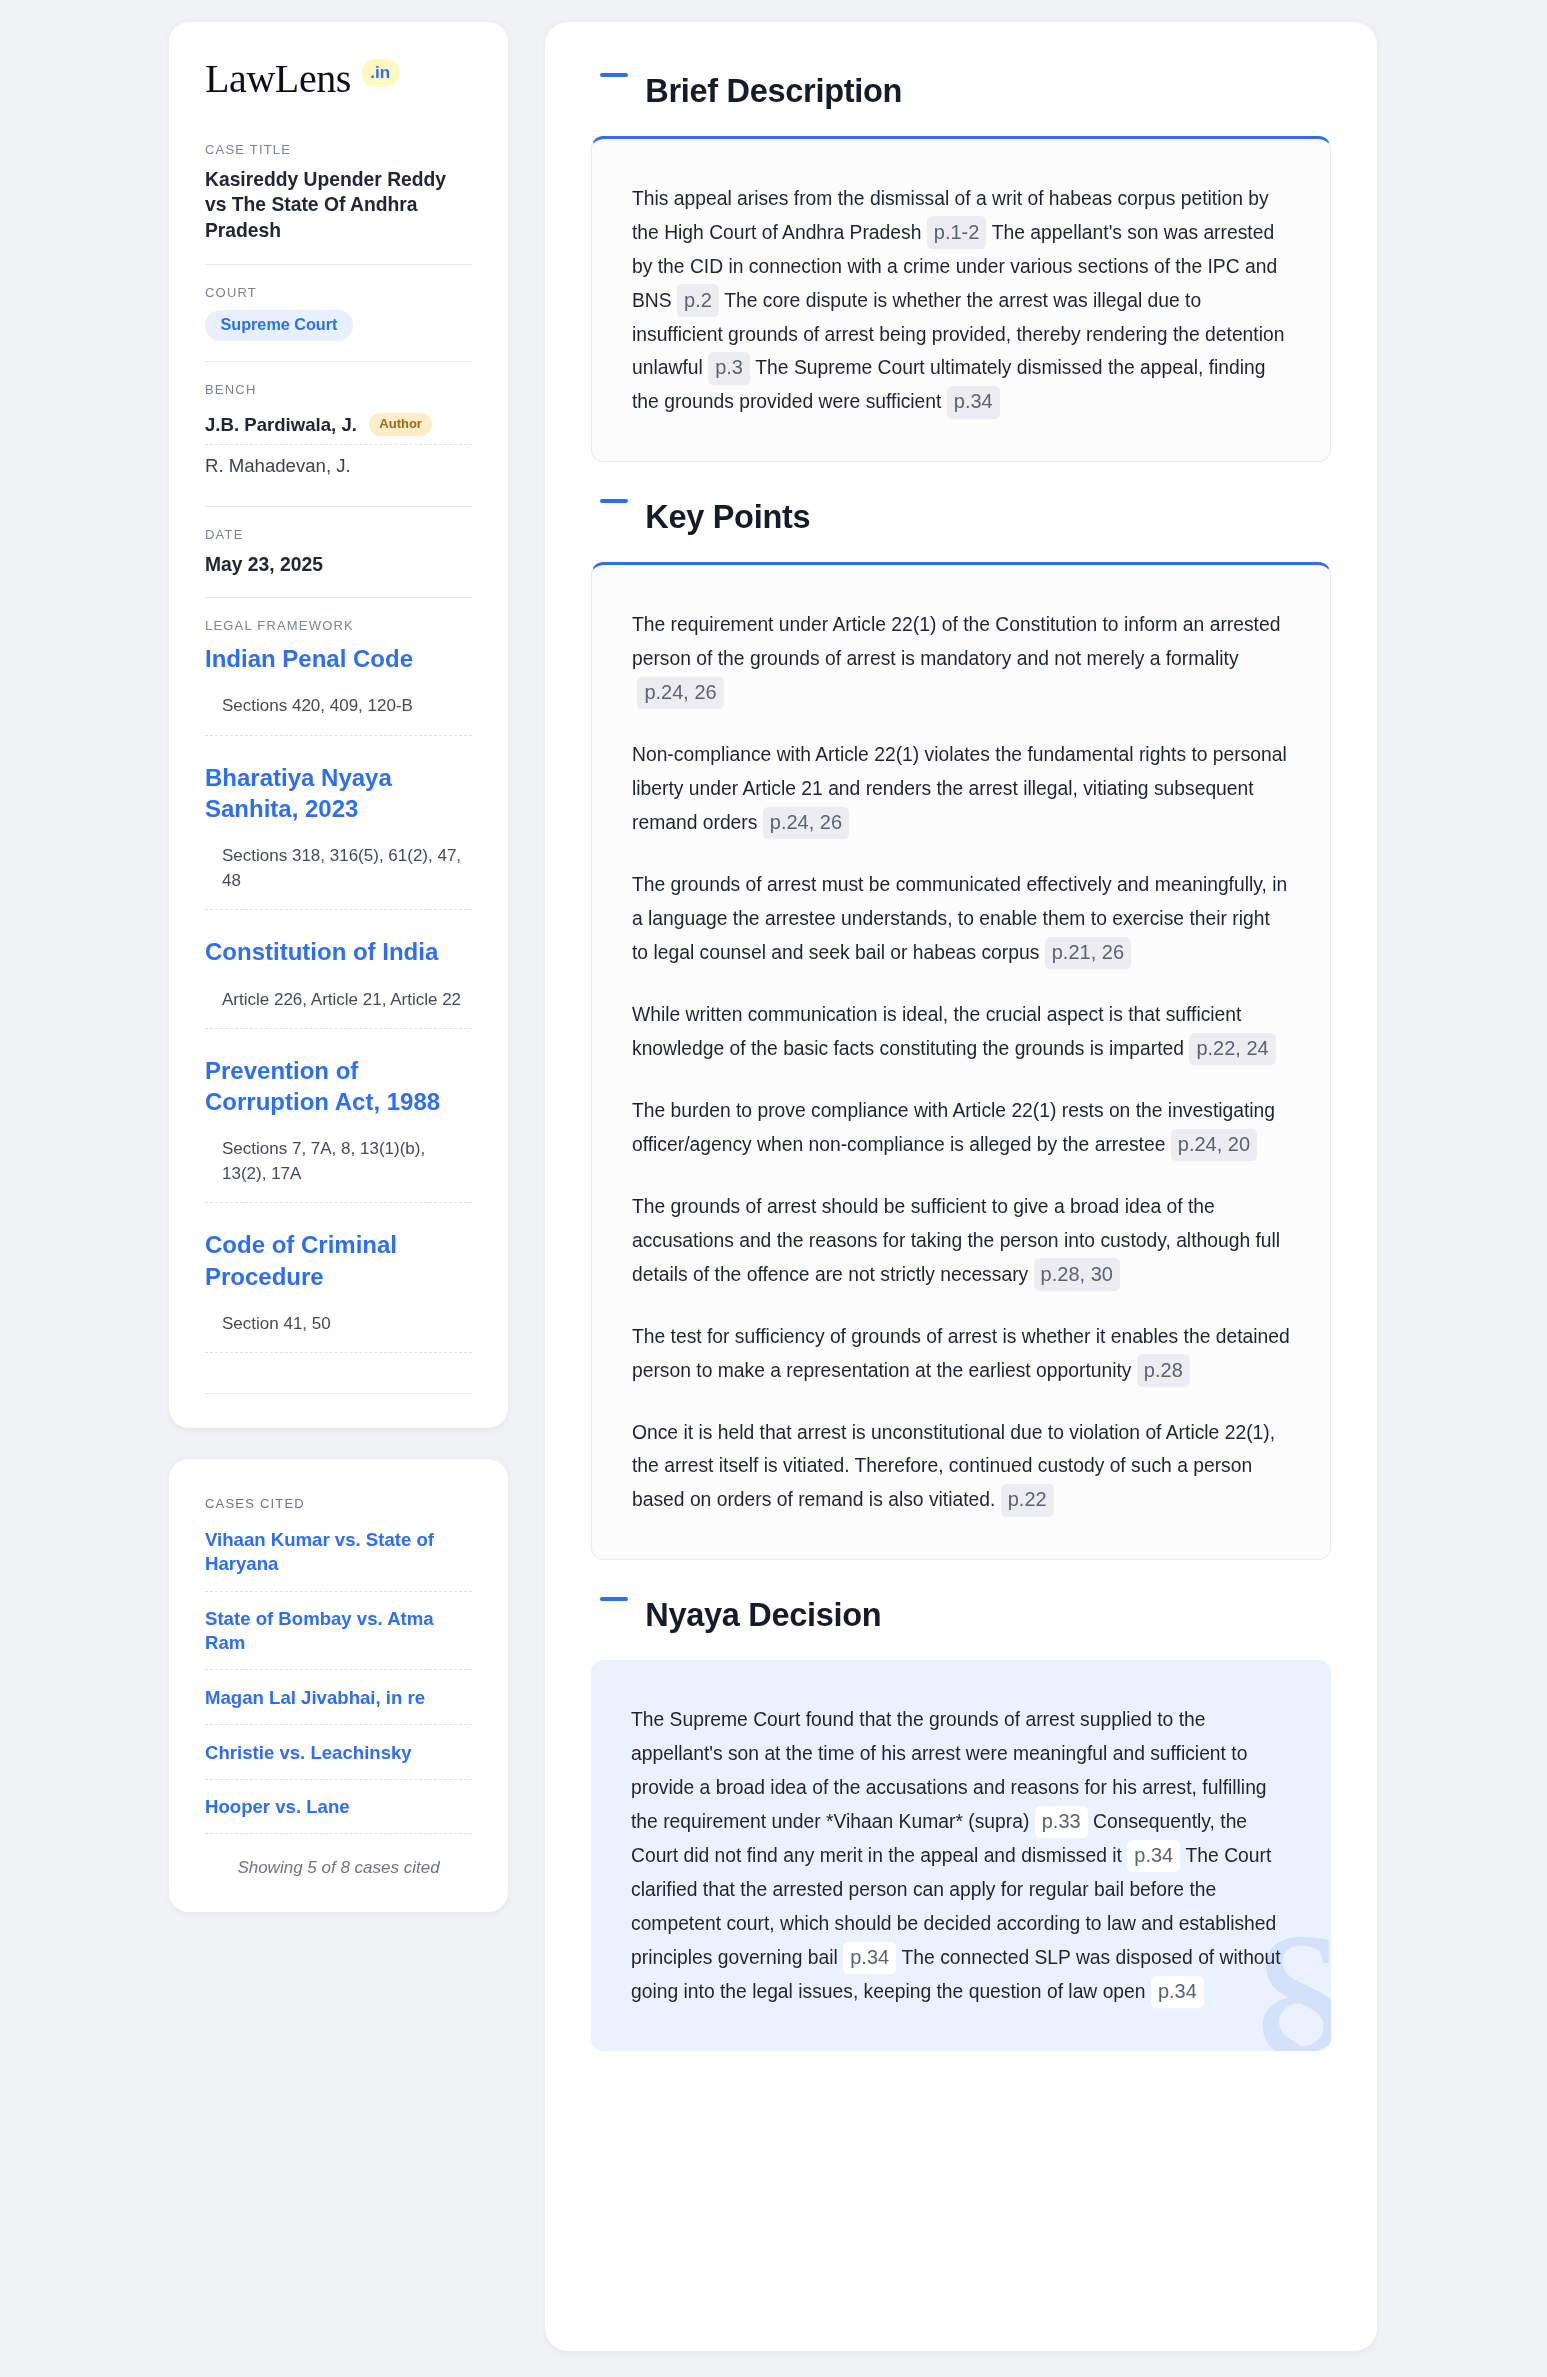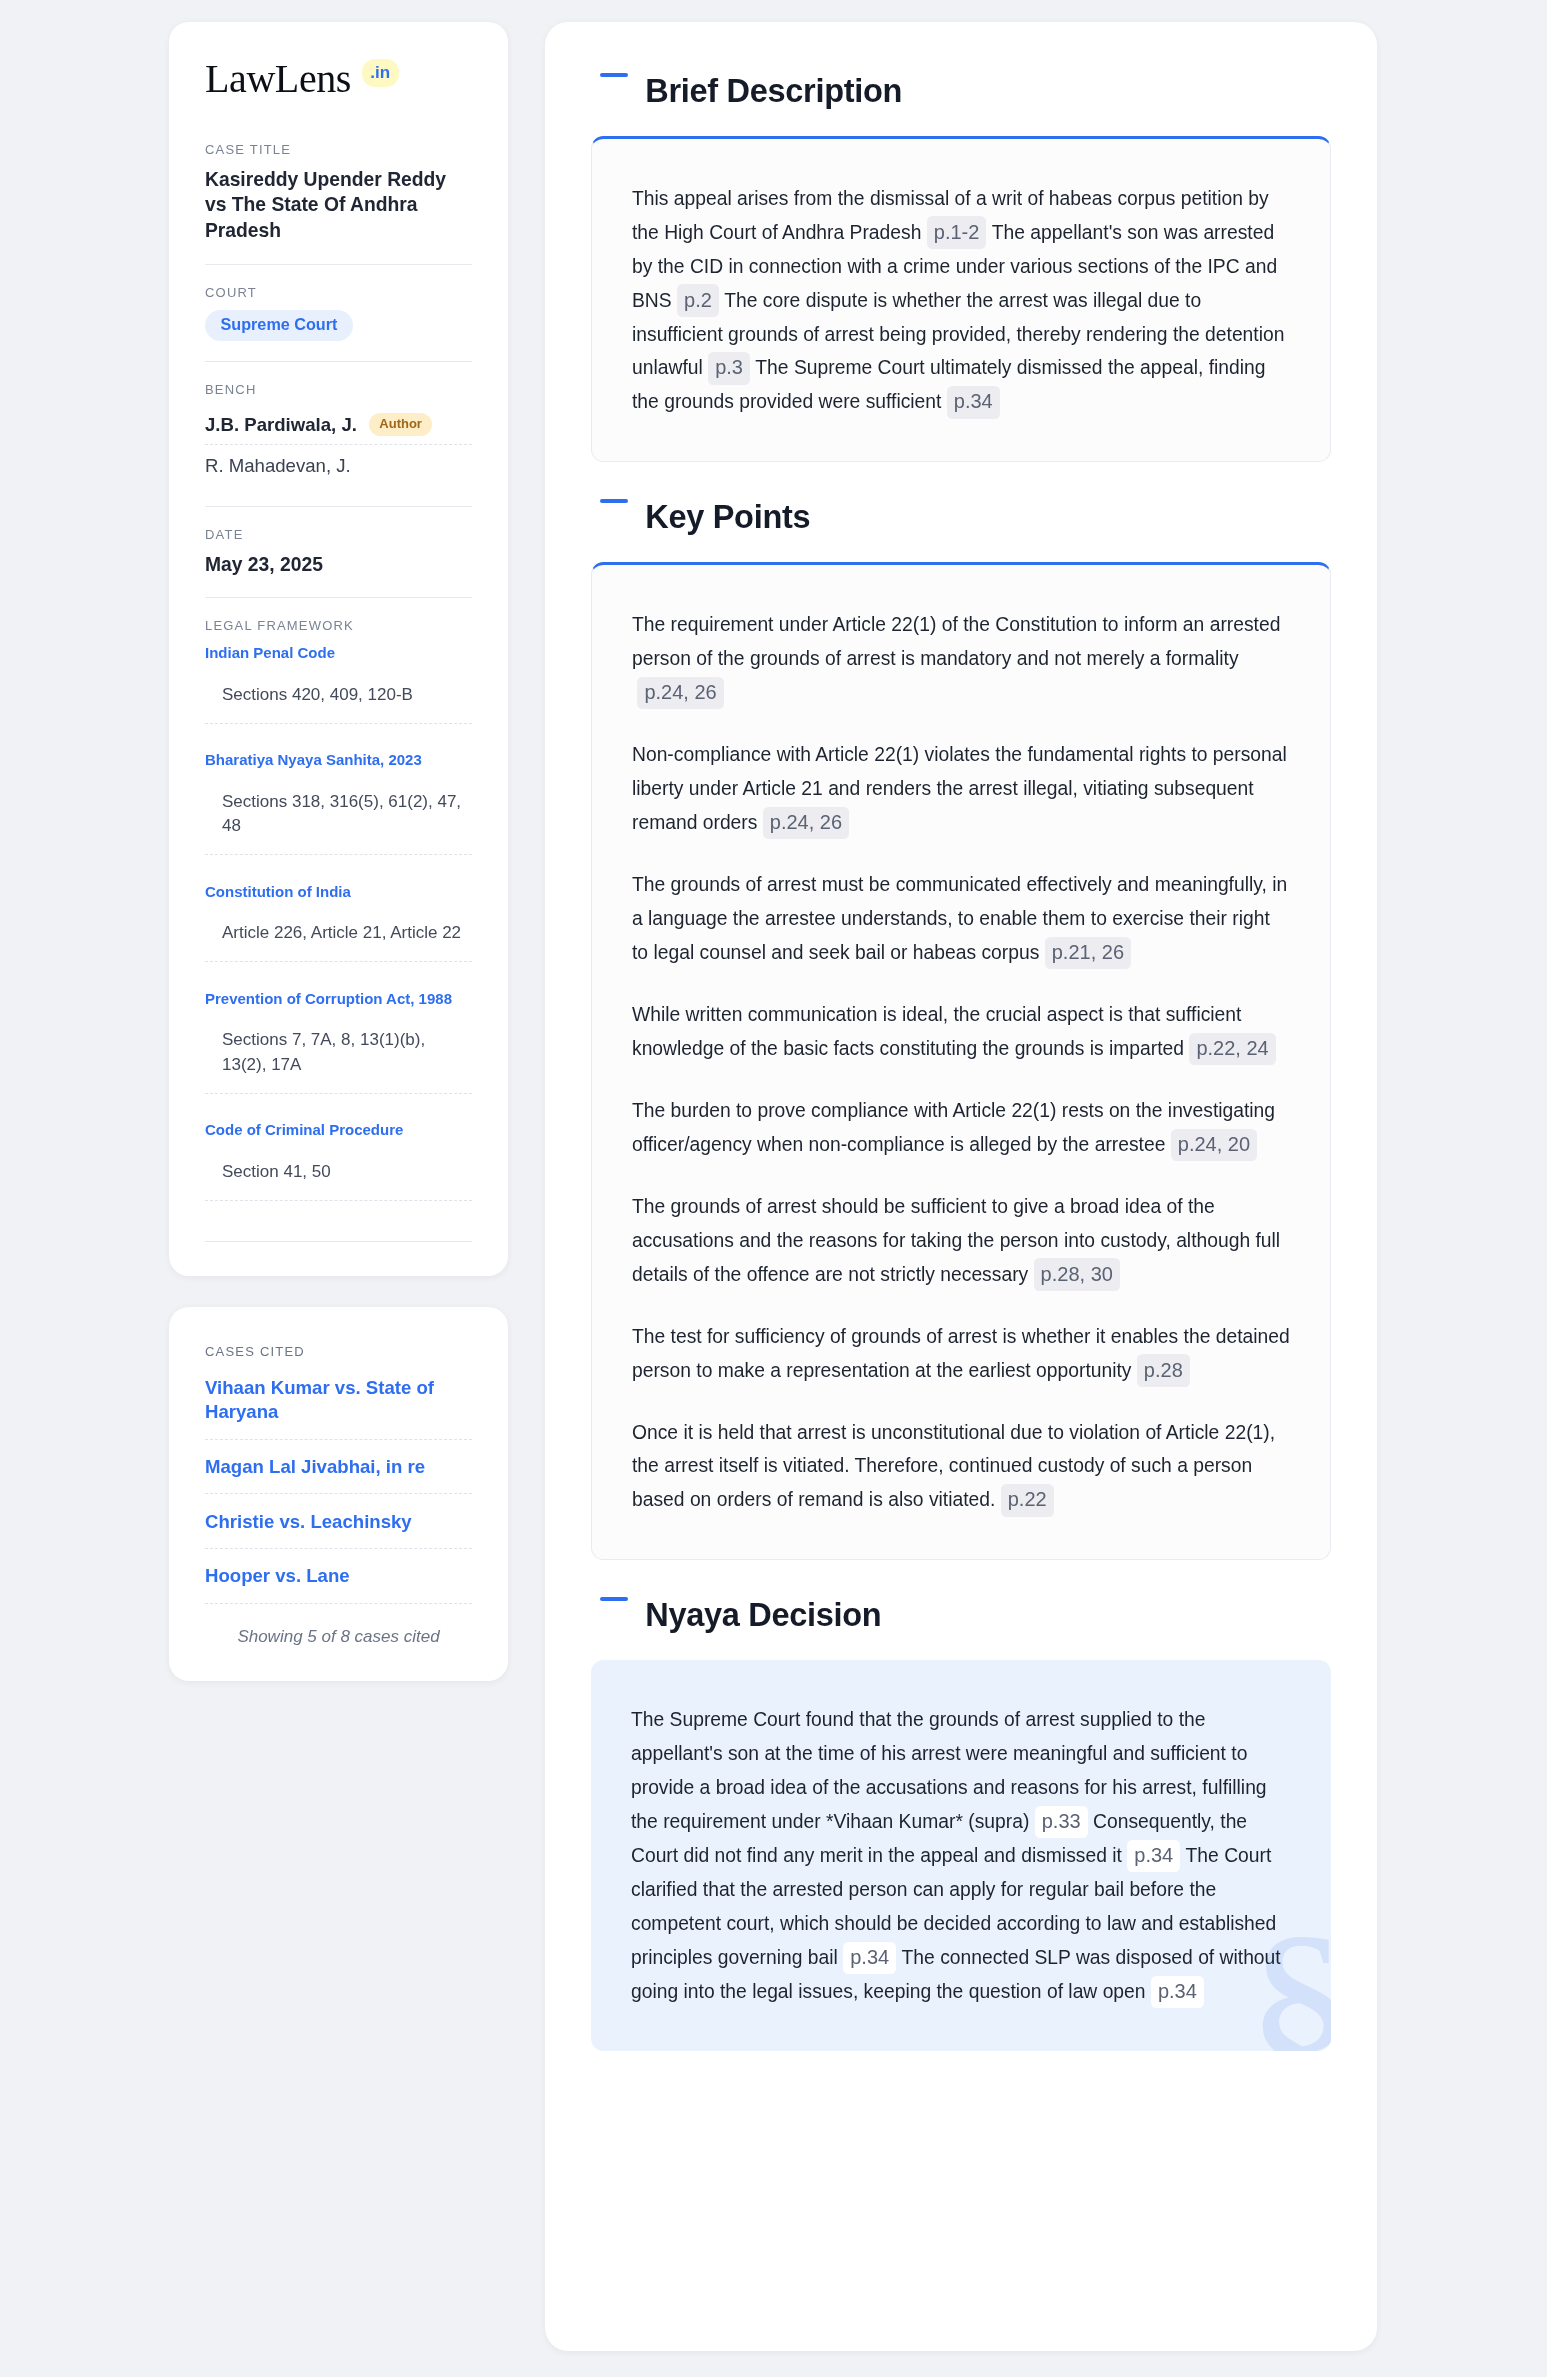--- a/index.html
+++ b/index.html
@@ -103,21 +103,21 @@
     font-size: 13px;
     font-weight: bold;
     padding: 3.9px 10px 4.6px 10px;
     border-radius: 773px;
     line-height: 1.1;
   }
 
   .fw-item { padding-bottom: 4.6px; }
   .fw-name {
     color: #2e6ef0;
-    font-size: 15px;
+    font-size: 24px;
     font-weight: bold;
     line-height: 1.3;
     margin-bottom: 20px;
     display: block;
     cursor: pointer;
   }
   .fw-sections {
     font-size: 17px;
     color: #434a5a;
     line-height: 1.45;
@@ -301,20 +301,21 @@
           <div class="fw-sections">Section 41, 50</div>
         </div>
         <div class="fw-tail"></div>
       </div>
 
     </div>
 
     <div class="card side-card">
       <div class="cases-label">CASES CITED</div>
       <span class="case-link">Vihaan Kumar vs. State of Haryana</span>
+      <span class="case-link">State of Bombay vs. Atma Ram</span>
       <span class="case-link">Magan Lal Jivabhai, in re</span>
       <span class="case-link">Christie vs. Leachinsky</span>
       <span class="case-link">Hooper vs. Lane</span>
       <div class="cases-foot">Showing 5 of 8 cases cited</div>
     </div>
 
   </aside>
 
   <main class="main">
 

